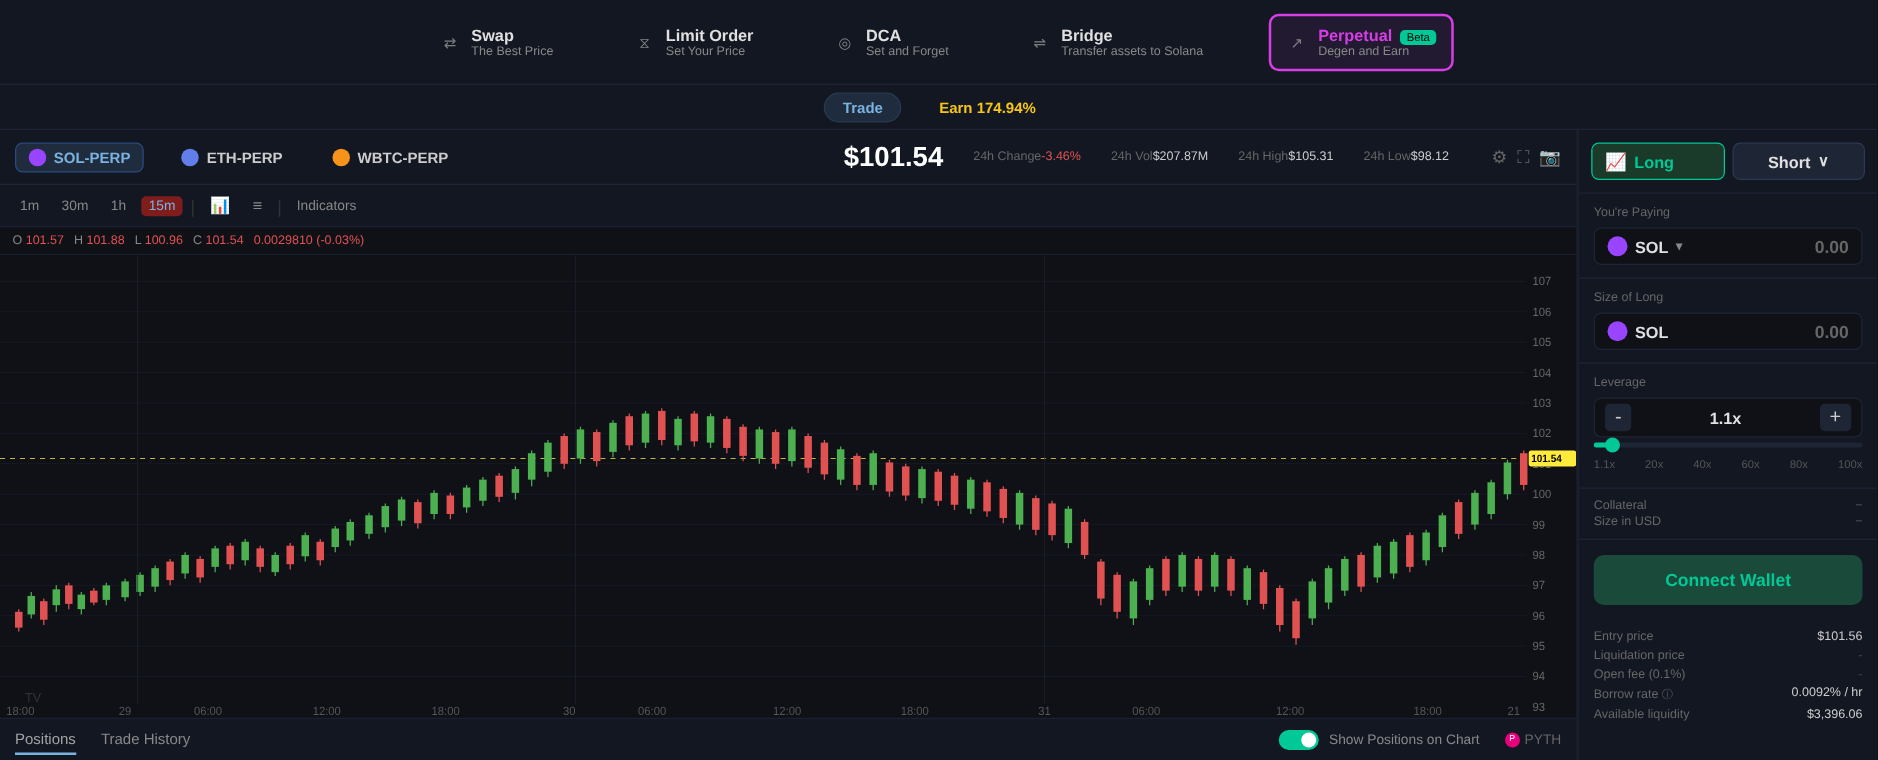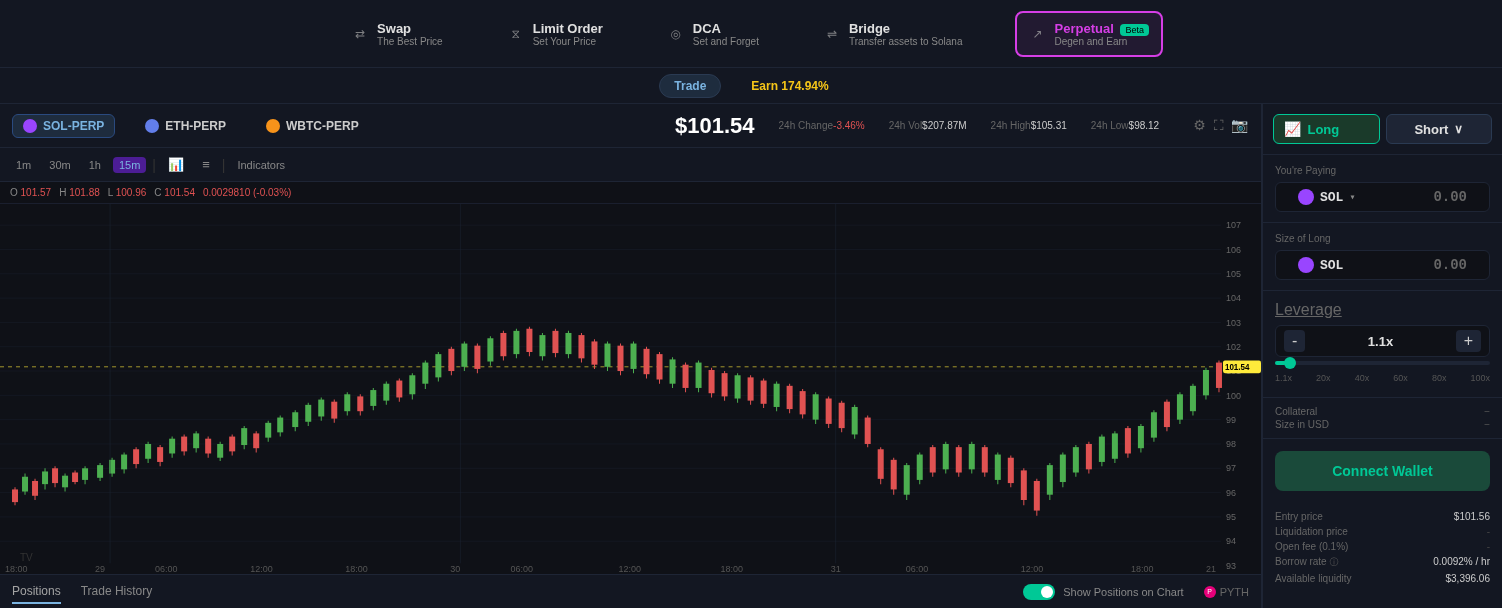--- a/index.html
+++ b/index.html
@@ -173,21 +173,21 @@
     .tf-btn {
       font-size: 11px;
       padding: 2px 6px;
       border-radius: 4px;
       cursor: pointer;
       color: #888;
       background: transparent;
       border: none;
     }
     .tf-btn.active {
-      background: #4c1d95;
+      background: #7f1d1d;
       color: #7ab3e0;
     }
     .separator { color: #333; font-size: 14px; }
     .indicators-btn {
       display: flex;
       align-items: center;
       gap: 4px;
       font-size: 11px;
       color: #888;
       cursor: pointer;
@@ -332,23 +332,22 @@
     .section-label {
       font-size: 10px;
       color: #666;
       margin-bottom: 6px;
     }
     .input-row {
       display: flex;
       align-items: center;
       background: #0f1117;
       border-radius: 6px;
-      padding: 6px 22px;
+      padding: 6px 10px;
       border: 1px solid #1e2535;
-      font-family: Liberation Mono, monospace;
     }
     .input-row .token-icon {
       width: 16px;
       height: 16px;
       background: #9945ff;
       border-radius: 50%;
       margin-right: 6px;
     }
     .input-row .token-name {
       font-size: 13px;
@@ -367,24 +366,23 @@
       margin-left: auto;
       font-size: 14px;
       font-weight: 600;
       color: #666;
     }
     .leverage-section {
       padding: 10px 12px;
       border-bottom: 1px solid #1e2535;
     }
     .lev-label {
-      font-size: 16px;
+      font-size: 10px;
       color: #666;
       margin-bottom: 6px;
-      text-decoration: underline;
     }
     .lev-row {
       display: flex;
       align-items: center;
       background: #0f1117;
       border-radius: 6px;
       padding: 4px 8px;
       border: 1px solid #1e2535;
       gap: 4px;
     }

